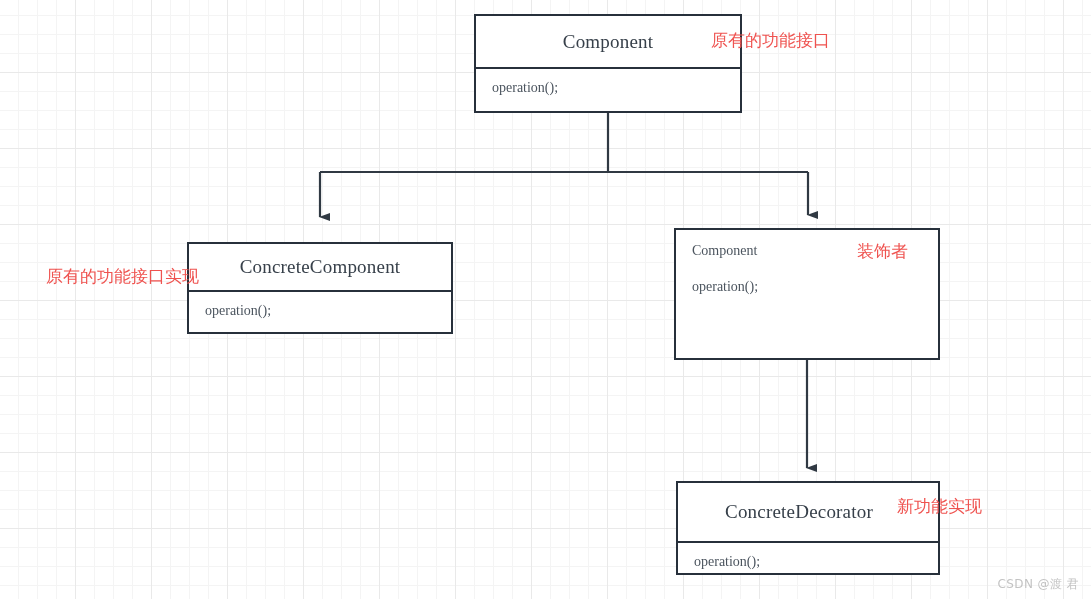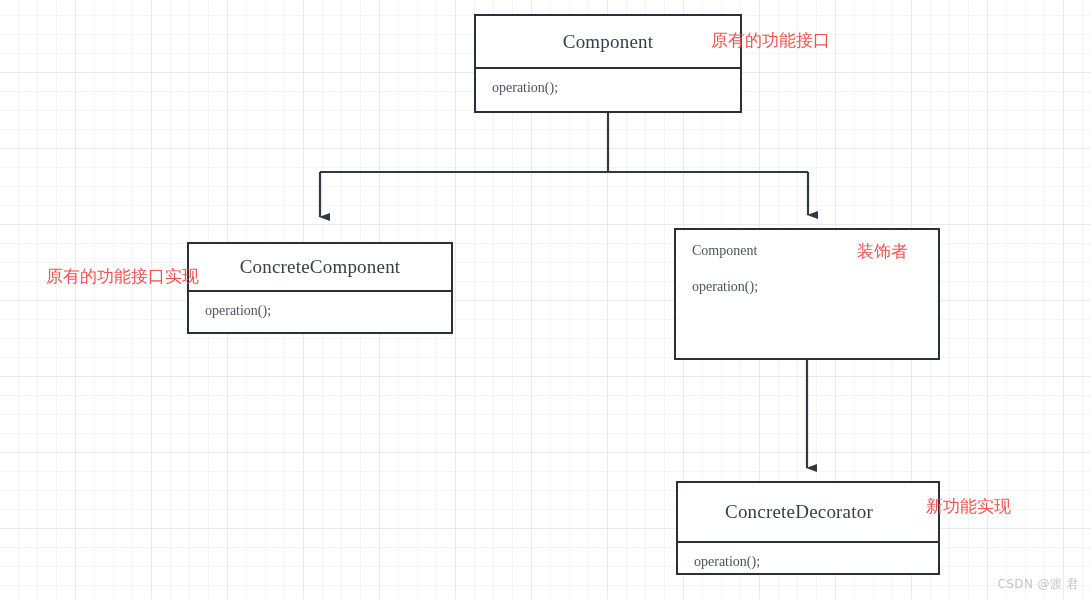--- a/index.html
+++ b/index.html
@@ -151,17 +151,17 @@
       <div class="uml-member">operation();</div>
     </div>
   </div>
 
   <div class="annot" style="left:711px; top:29px;">原有的功能接口</div>
 
   <div class="annot" style="left:14px; top:265px;margin-left:32px;">原有的功能接口实现</div>
 
   <div class="annot" style="left:857px; top:240px;">装饰者</div>
 
-  <div class="annot" style="left:926px; top:495px;">新功能实现</div>
+  <div class="annot" style="left:897px; top:495px;">新功能实现</div>
 
   <div id="watermark">CSDN @渡 君</div>
 
 </div>
 
 </body></html>

